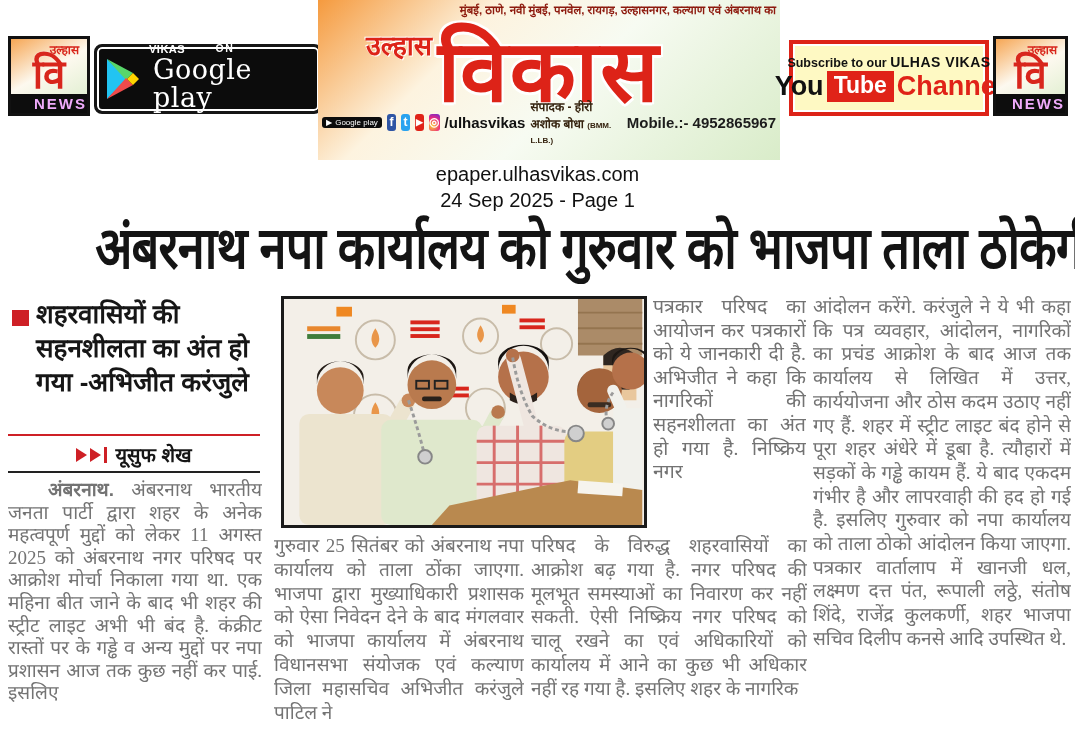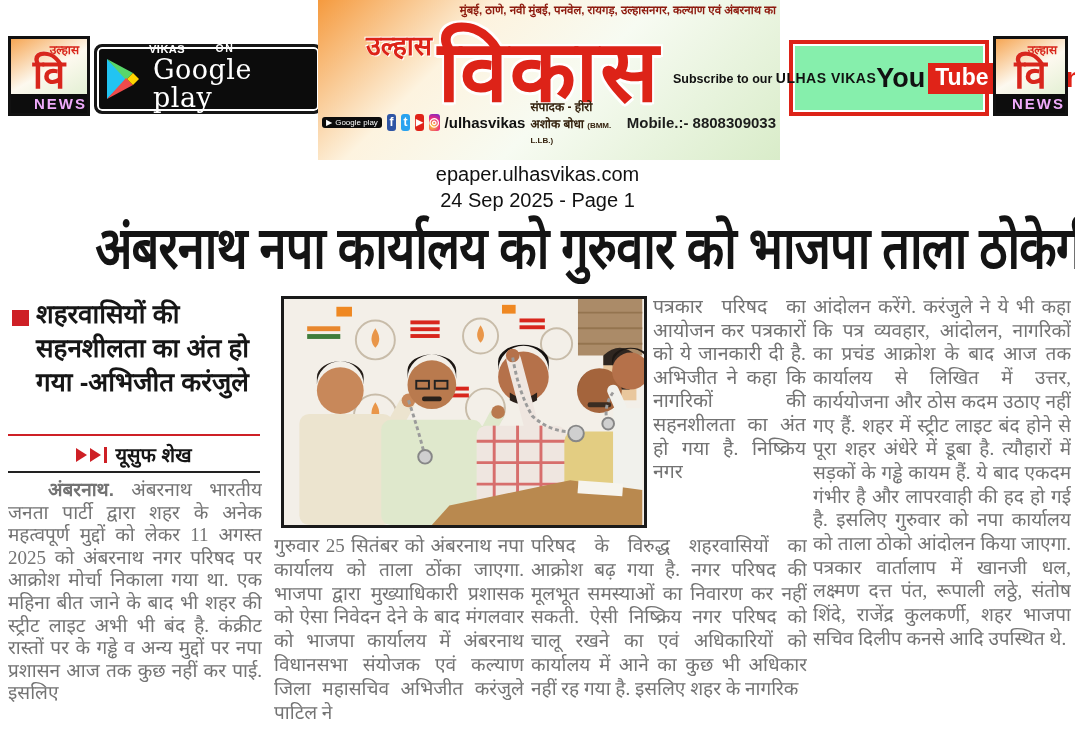--- a/index.html
+++ b/index.html
@@ -52,23 +52,23 @@
   .soc.ig{background:radial-gradient(circle at 30% 70%,#f9ce34,#ee2a7b 55%,#6228d7);}
   .mh-handle{font-size:15px;font-weight:bold;color:#111;}
   .mh-editor{font-size:12px;font-weight:bold;color:#35230f;}
   .mh-editor .tiny{font-size:8px;}
   .mh-mobile{margin-left:auto;font-size:15px;font-weight:bold;color:#1c1c1c;white-space:nowrap;}
   .mh-webrow{position:absolute;left:0;bottom:0;width:100%;display:flex;align-items:center;gap:8px;}
   .mh-webrow .bar{flex:1;height:6px;background:#f2a71f;}
   .mh-website{font-size:14px;font-weight:bold;color:#d8261c;white-space:nowrap;}
 
   
-  .subbox{position:absolute;left:789px;top:40px;width:200px;height:76px;background:#86efac;
+  .subbox{position:absolute;left:789px;top:40px;width:200px;height:76px;background:#fef9c3;
       border:4px solid #dd2318;box-shadow:0 0 0 2px #fff inset;padding:3px 4px;
-      display:flex;flex-direction:row;align-items:center;justify-content:center;}
+      display:flex;flex-direction:column;align-items:center;justify-content:center;}
   .subbox .l1{font-size:12.5px;font-weight:bold;color:#111;white-space:nowrap;}
   .subbox .l1 .brand{font-size:14px;letter-spacing:.5px;}
   .subbox .l2{display:flex;align-items:center;gap:3px;margin-top:1px;}
   .subbox .you{font-size:27px;font-weight:900;color:#111;}
   .subbox .tube{font-size:23px;font-weight:900;color:#fff;background:#e02318;border-radius:0;
       padding:1px 7px 3px;}
   .subbox .channel{font-size:27px;font-weight:900;color:#e02318;}
 
   
   .meta{position:absolute;left:0;top:161px;width:100%;text-align:center;font-size:20px;color:#111;line-height:26px;}
@@ -146,21 +146,21 @@
       </span>
       <span class="soc fb">f</span>
       <span class="soc tw">t</span>
       <span class="soc yt">▶</span>
       <span class="soc ig">◎</span>
       <span class="mh-handle">/ulhasvikas</span>
       <span class="mh-editor">
         <span>संपादक - हीरो अशोक बोधा</span>
         <span class="tiny">(BMM. L.LB.)</span>
       </span>
-      <span class="mh-mobile">Mobile.:- 8808309033</span>
+      <span class="mh-mobile">Mobile.:- 4952865967</span>
     </div>
   </div>
 
   <div class="subbox">
     <div class="l1">
       <span>Subscribe to our</span>
       <span class="brand">ULHAS VIKAS</span>
     </div>
     <div class="l2">
       <span class="you">You</span>

